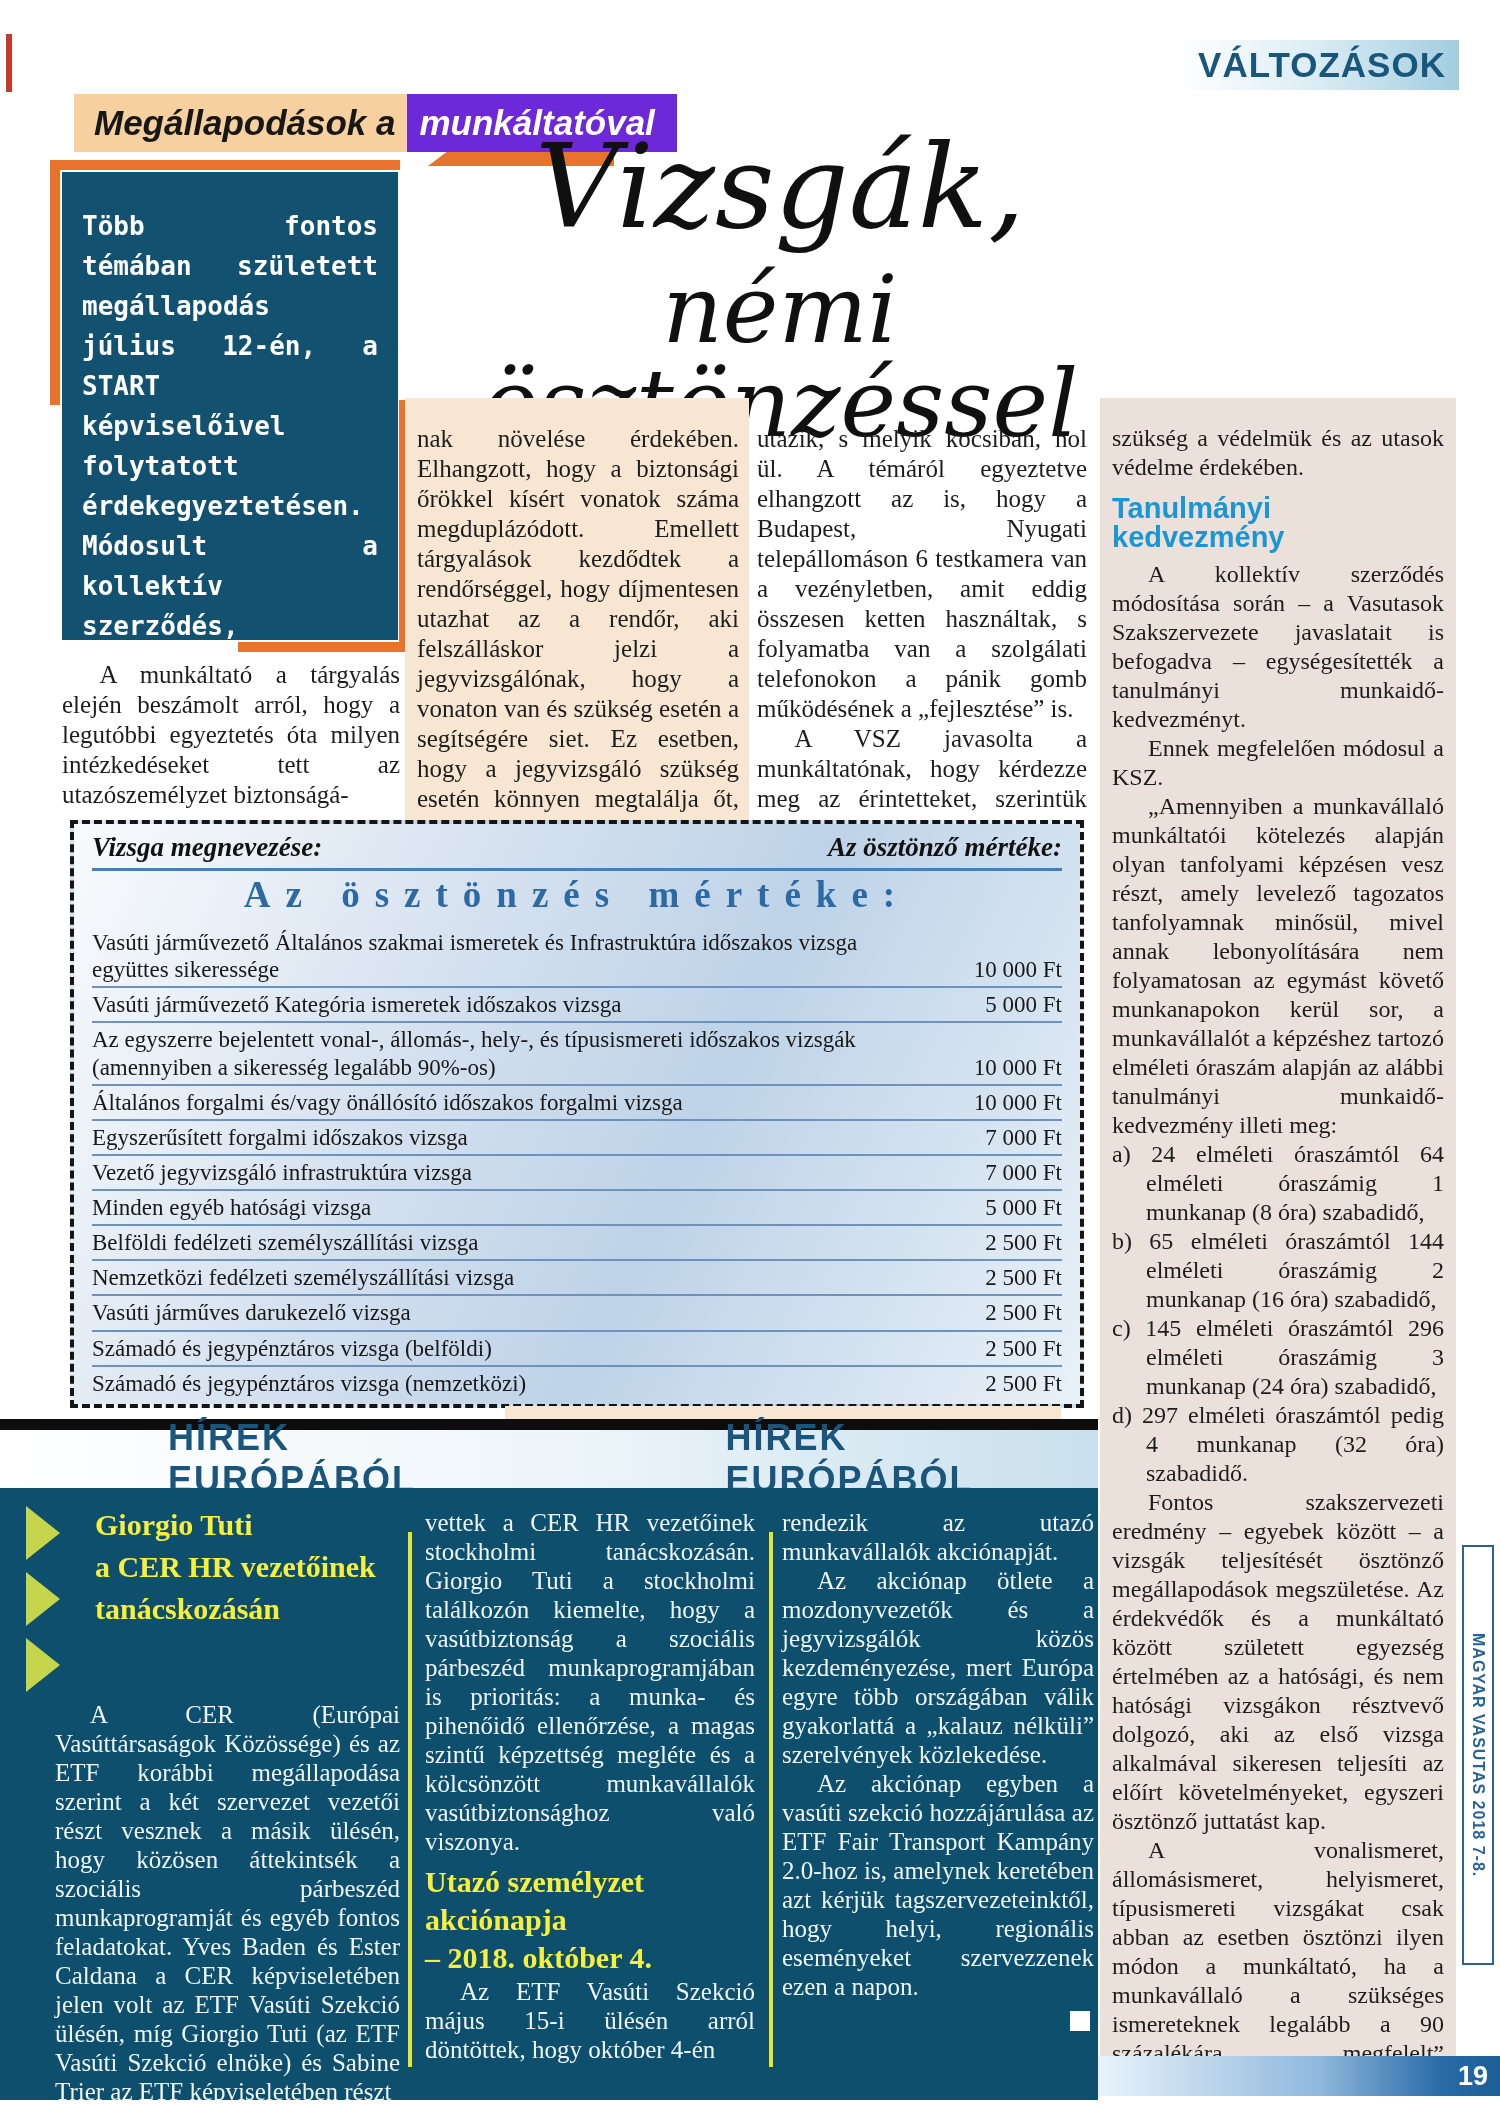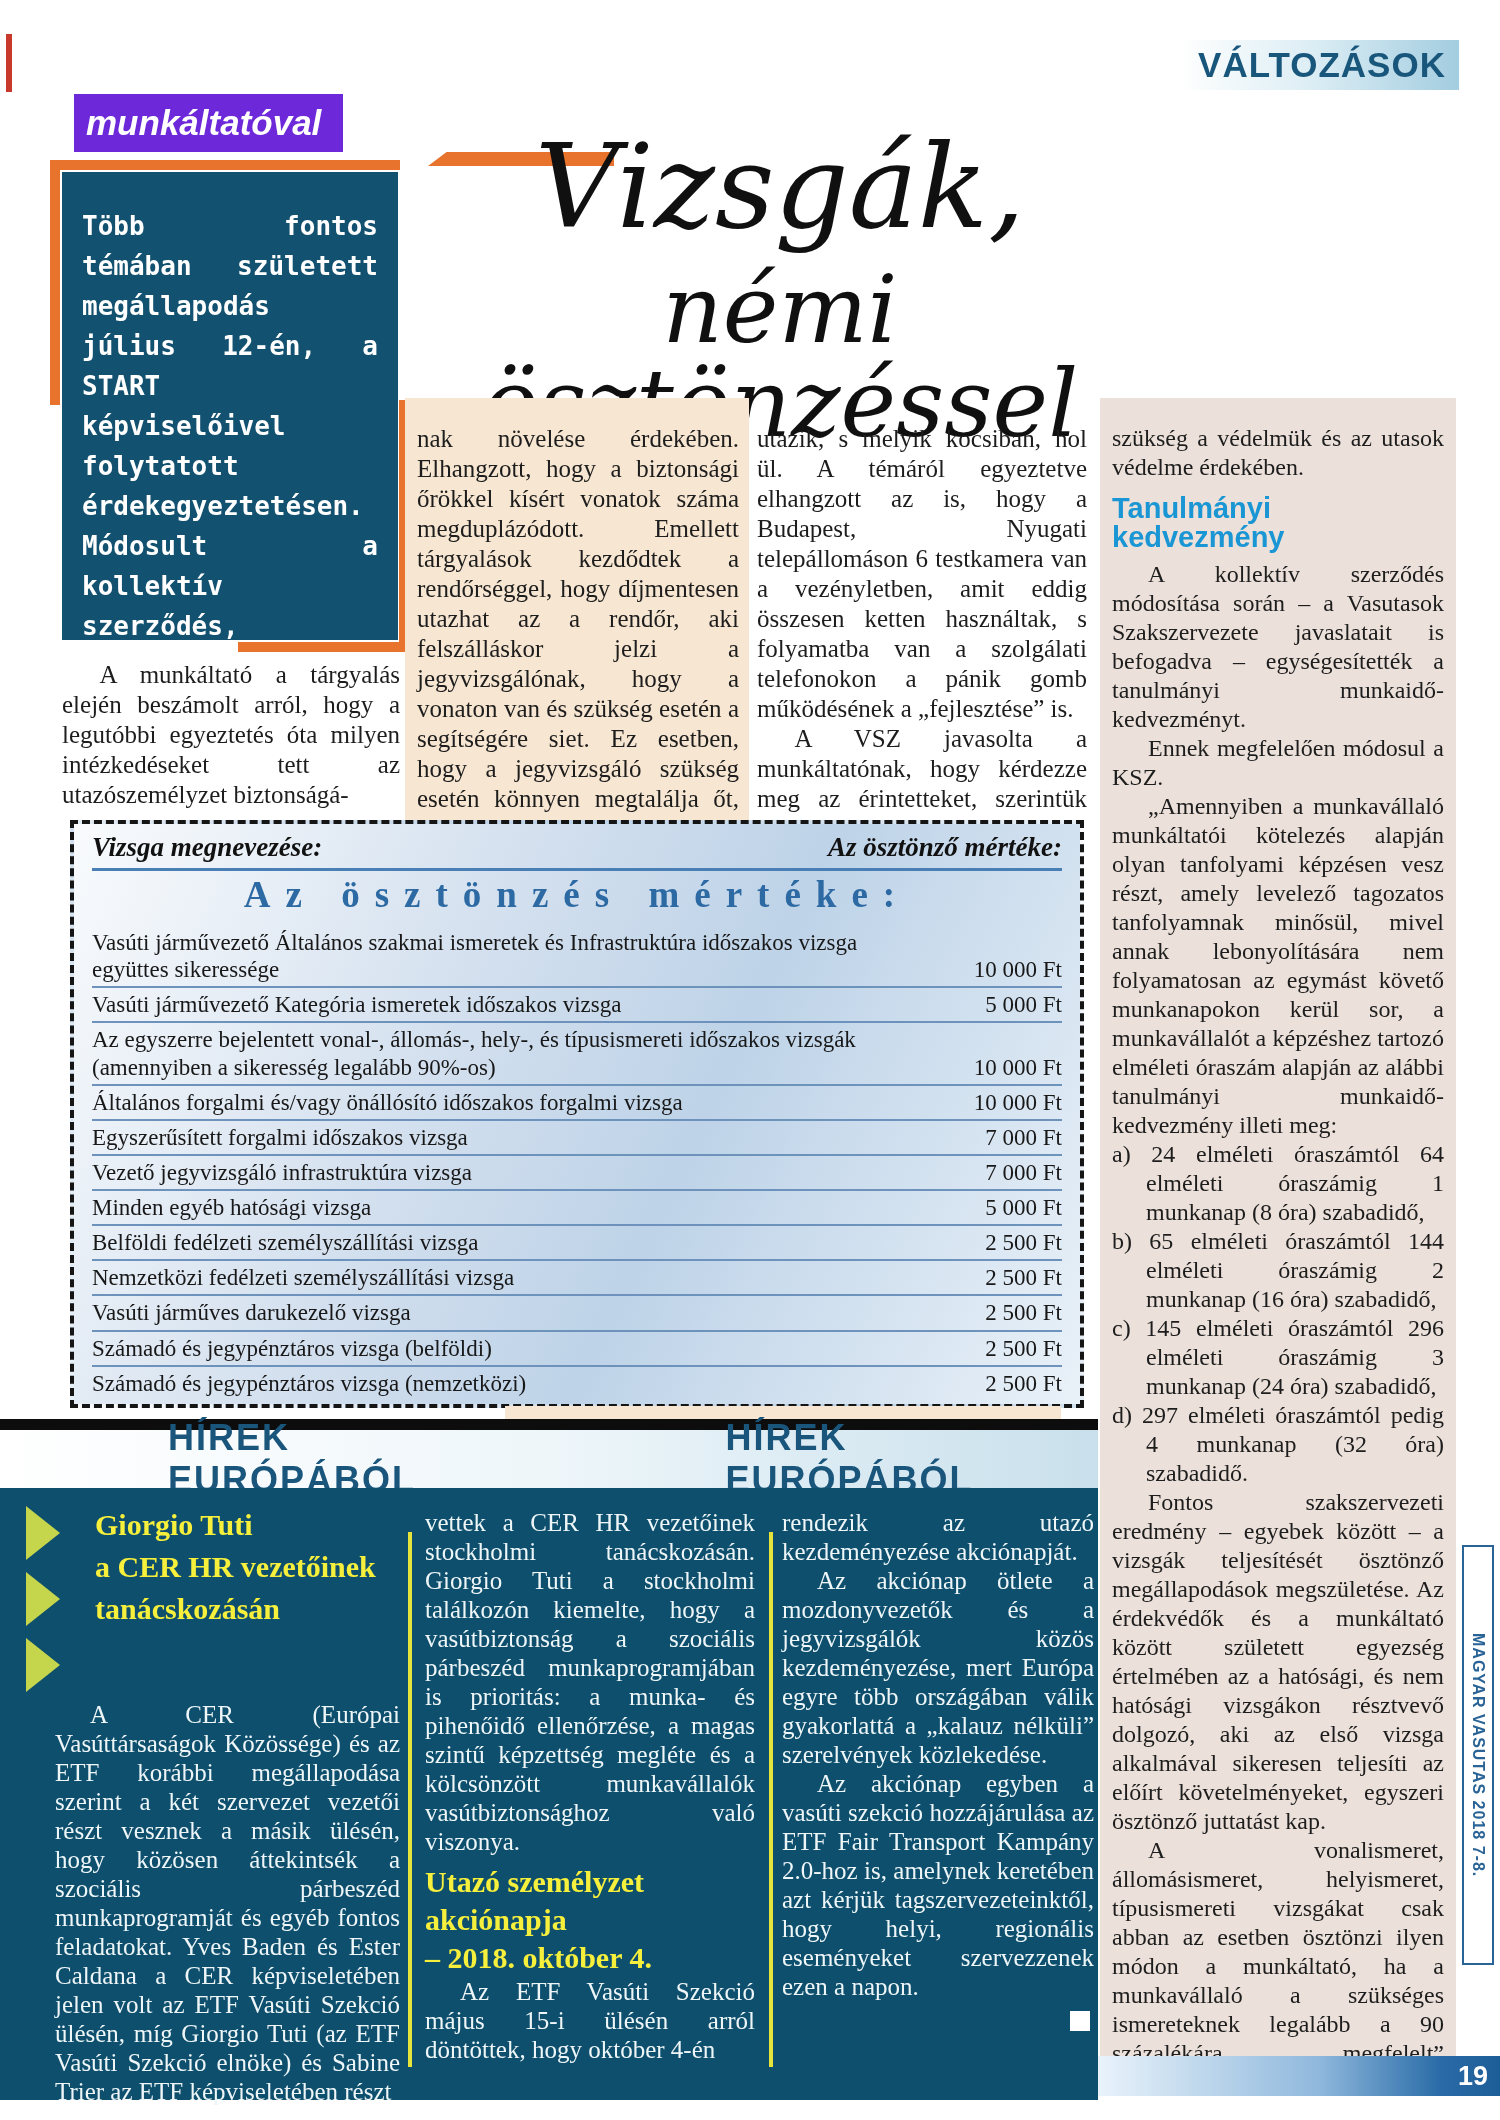--- a/index.html
+++ b/index.html
@@ -117,20 +117,21 @@
   #page-num{color:#ffffff;font-weight:bold;font-size:27px;font-family:"Liberation Sans",sans-serif;}
 </style>
 </head>
 <body>
 
 <div class="page">
 
   <div class="abs" id="red-tick"></div>
 
   <div class="abs" id="section-tag">
+    <span class="tag-left">Megállapodások a</span>
     <span class="tag-right">munkáltatóval</span>
   </div>
   <div class="abs" id="tag-orange"></div>
 
   <div class="abs" id="valtozasok">VÁLTOZÁSOK</div>
 
   <div class="abs" id="main-title">
     <div class="l1">Vizsgák,</div>
     <div class="l2">némi ösztönzéssel</div>
   </div>
@@ -261,21 +262,21 @@
     <p>vettek a CER HR vezetőinek stockholmi tanácskozásán. Giorgio Tuti a stockholmi találkozón kiemelte, hogy a vasútbiztonság a szociális párbeszéd munkaprogramjában is prioritás: a munka- és pihenőidő ellenőrzése, a magas szintű képzettség megléte és a kölcsönzött munkavállalók vasútbiztonsághoz való viszonya.</p>
     <div class="news-h" id="news-h2">
       <div>Utazó személyzet</div>
       <div>akciónapja</div>
       <div>– 2018. október 4.</div>
     </div>
     <p class="ind">Az ETF Vasúti Szekció május 15-i ülésén arról döntöttek, hogy október 4-én</p>
   </div>
 
   <div class="abs news-text" id="news-col3">
-    <p>rendezik az utazó kezdeményezése akciónapját.</p>
+    <p>rendezik az utazó munkavállalók akciónapját.</p>
     <p class="ind">Az akciónap ötlete a mozdonyvezetők és a jegyvizsgálók közös kezdeményezése, mert Európa egyre több országában válik gyakorlattá a „kalauz nélküli” szerelvények közlekedése.</p>
     <p class="ind">Az akciónap egyben a vasúti szekció hozzájárulása az ETF Fair Transport Kampány 2.0-hoz is, amelynek keretében azt kérjük tagszervezeteinktől, hogy helyi, regionális eseményeket szervezzenek ezen a napon.</p>
     <div id="end-mark"></div>
   </div>
 
   <div class="abs" id="mag-label">MAGYAR VASUTAS 2018 7-8.</div>
 
   <div class="abs" id="page-strip">
     <span id="page-num">19</span>
   </div>

